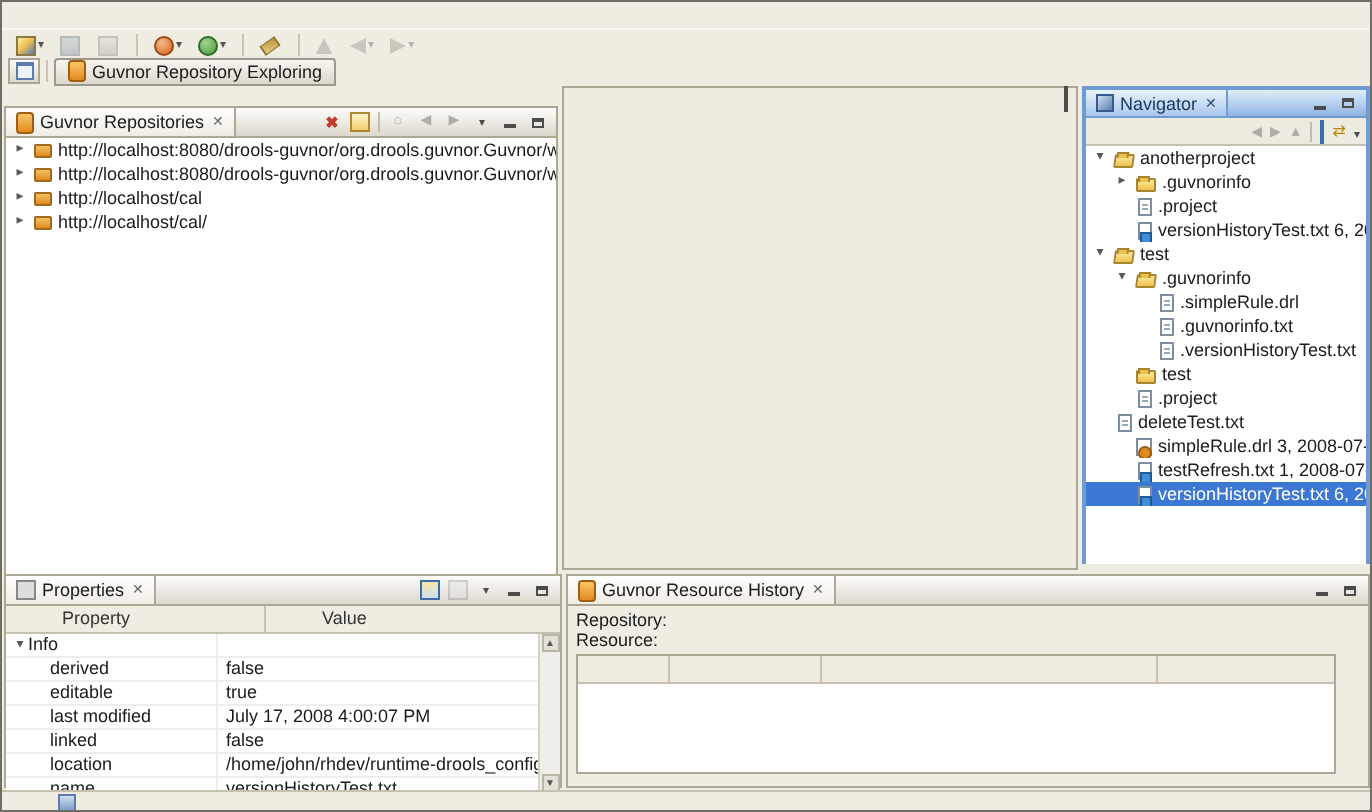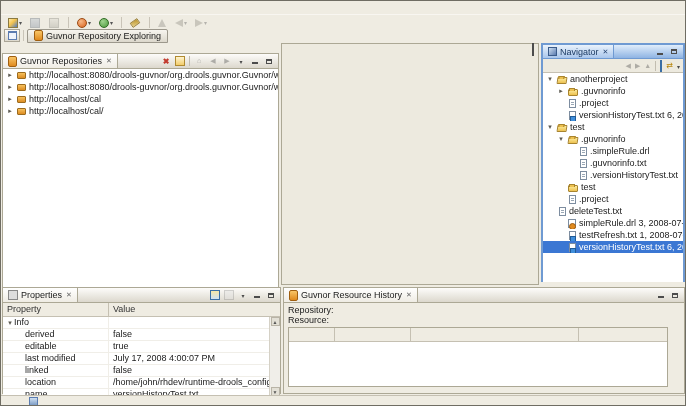--- a/index.html
+++ b/index.html
@@ -89,21 +89,21 @@
   #nav-view .tab-close{color:#2b4a77;}
   .nav-toolbar{height:13px;display:flex;align-items:center;justify-content:flex-end;gap:4px;padding-right:3px;background:#edeadf;border-bottom:1px solid #c5c0b2;}
   #nav-view .tree{height:209px;}
   .ic-view-nav{width:9px;height:9px;background:linear-gradient(135deg,#cfe0f2,#5a7bb0);border:1px solid #3a5b8a;box-sizing:border-box;}
 
   .guvnor-icon{width:7px;height:9px;background:linear-gradient(#f9c668,#e08a1e);border:1px solid #a05f10;border-radius:2px;}
 
   
   #props-view{left:1px;top:286px;width:279px;height:107px;background:#efece2;}
   .props-header{display:flex;height:13px;border-bottom:1px solid #c5c0b2;background:#efece2;}
-  .props-header .hcell{line-height:13px;padding-left:4px;color:#333;}
+  .props-header .hcell{line-height:13px;padding-left:4px;color:#333;margin-left:24px;}
   .props-header .hcell:first-child{width:106px;border-right:1px solid #c5c0b2;box-sizing:border-box;}
   .props-body{background:#fff;height:79px;overflow:hidden;position:relative;}
   .prow{display:flex;height:11px;line-height:11px;border-bottom:1px solid #f0eee8;white-space:nowrap;}
   .pname{width:106px;flex:0 0 auto;box-sizing:border-box;display:flex;align-items:center;overflow:hidden;border-right:1px solid #f0eee8;}
   .pval{flex:1;padding-left:4px;overflow:hidden;}
   .pscroll{position:absolute;right:0;top:0;width:10px;height:100%;background:#f0eee9;border-left:1px solid #d5d1c6;display:flex;flex-direction:column;justify-content:space-between;align-items:center;}
   .scr-btn{width:9px;height:9px;background:#e3e0d6;border:1px solid #b9b4a7;font-size:5px;line-height:8px;text-align:center;color:#555;box-sizing:border-box;}
 
   
   #history-view{left:282px;top:286px;width:402px;height:107px;background:#efece2;}

